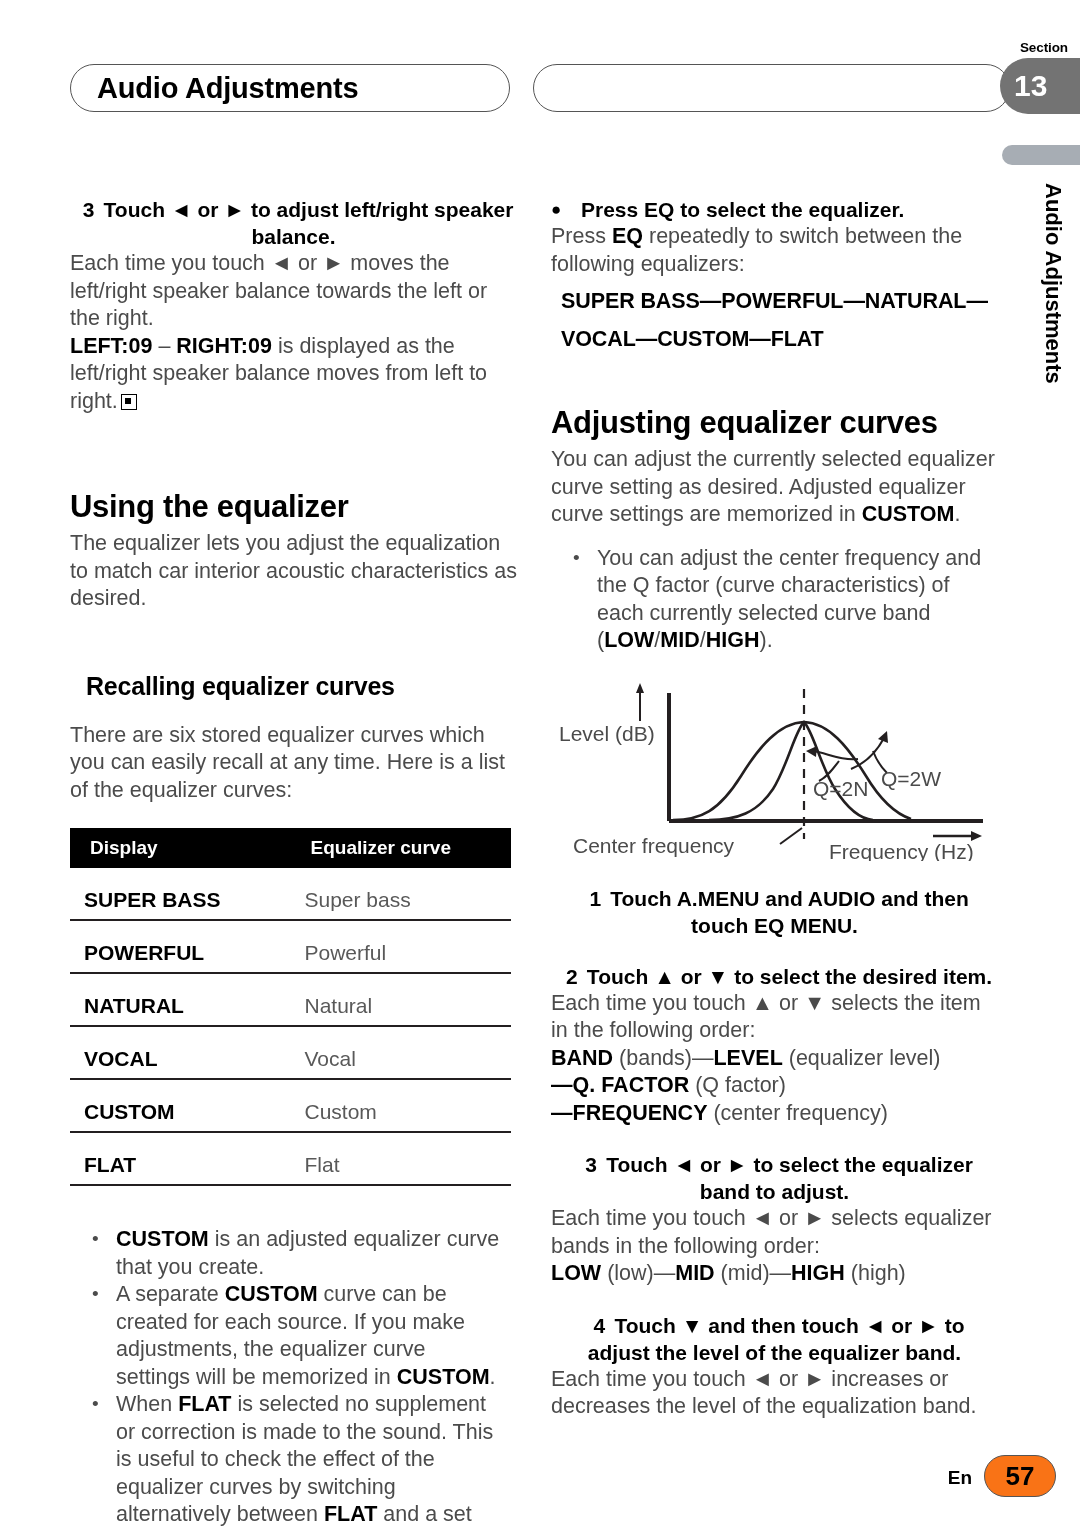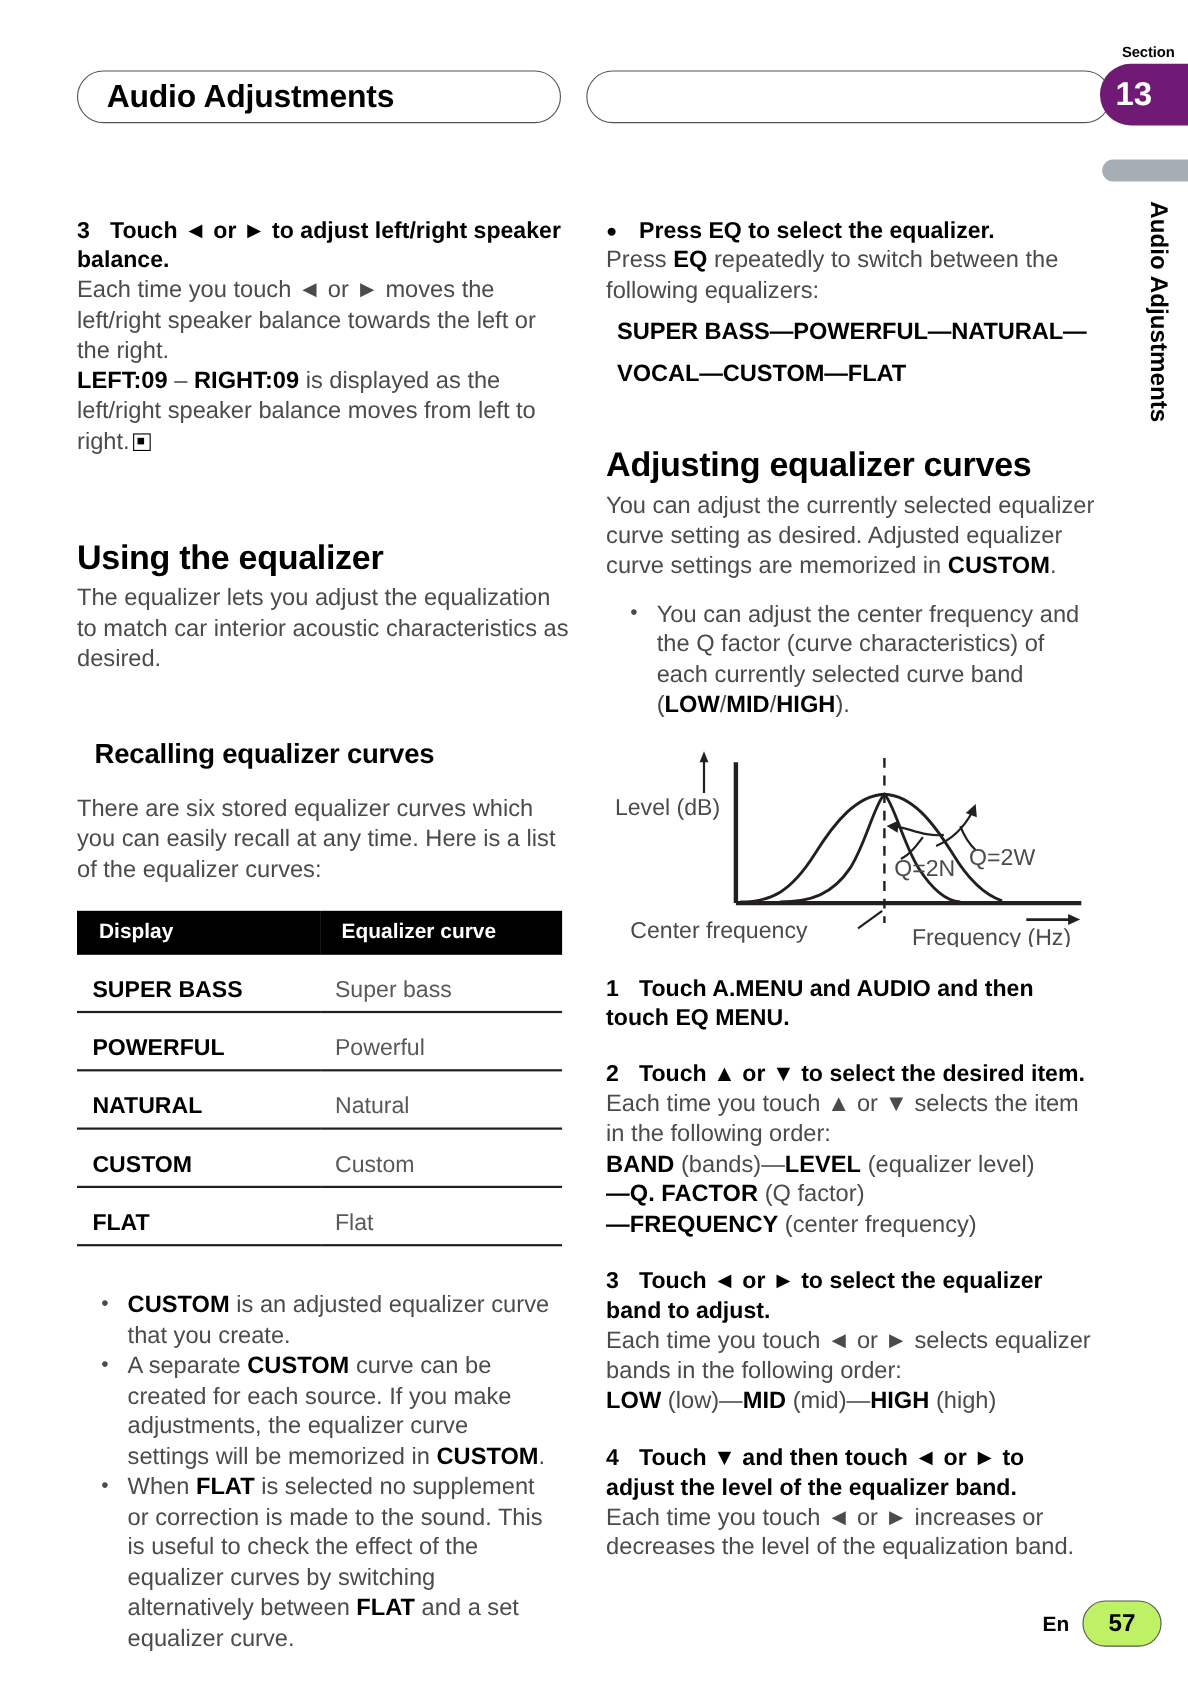--- a/index.html
+++ b/index.html
@@ -49,21 +49,21 @@
     font-weight: bold;
     color: #000;
     letter-spacing: -0.1px;
   }
   .section-badge {
     position: absolute;
     right: 0;
     top: 58px;
     width: 80px;
     height: 56px;
-    background: #701a75;
+    background: #737373;
     border-top-left-radius: 28px;
     border-bottom-left-radius: 28px;
     color: #fff;
     font-size: 30px;
     font-weight: bold;
     display: flex;
     align-items: center;
     padding-left: 14px;
   }
 
@@ -115,20 +115,21 @@
     font-weight: 400;
   }
   .body-p b, .body-p strong { color: #000; font-weight: bold; }
 
   .step {
     font-size: 21px;
     line-height: 27px;
     font-weight: bold;
     color: #000;
     margin: 0;
+    text-align: center;
   }
   .step .num {
     display: inline-block;
     min-width: 30px;
   }
 
   .h1 {
     font-size: 31px;
     font-weight: bold;
     color: #000;
@@ -275,24 +276,24 @@
     position: absolute;
     right: 24px;
     top: 2px;
     width: 72px;
     height: 42px;
     border: 1.8px solid #555;
     border-radius: 21px;
     display: flex;
     align-items: center;
     justify-content: center;
-    font-size: 22px;
-    font-weight: bold;
-    color: #000;
-    background: #bef264;
+    font-size: 26px;
+    font-weight: bold;
+    color: #000;
+    background: #f97316;
   }
 </style>
 </head>
 <body>
 
 <div class="page-header">
   <div class="hdr-pill left">
     <span class="hdr-title">Audio Adjustments</span>
   </div>
   <div class="hdr-pill right">
@@ -343,20 +344,24 @@
       </tr>
       <tr>
         <td class="disp">POWERFUL</td>
         <td class="curve">Powerful</td>
       </tr>
       <tr>
         <td class="disp">NATURAL</td>
         <td class="curve">Natural</td>
       </tr>
       <tr>
+        <td class="disp">VOCAL</td>
+        <td class="curve">Vocal</td>
+      </tr>
+      <tr>
         <td class="disp">CUSTOM</td>
         <td class="curve">Custom</td>
       </tr>
       <tr>
         <td class="disp">FLAT</td>
         <td class="curve">Flat</td>
       </tr>
     </tbody>
   </table>
 

